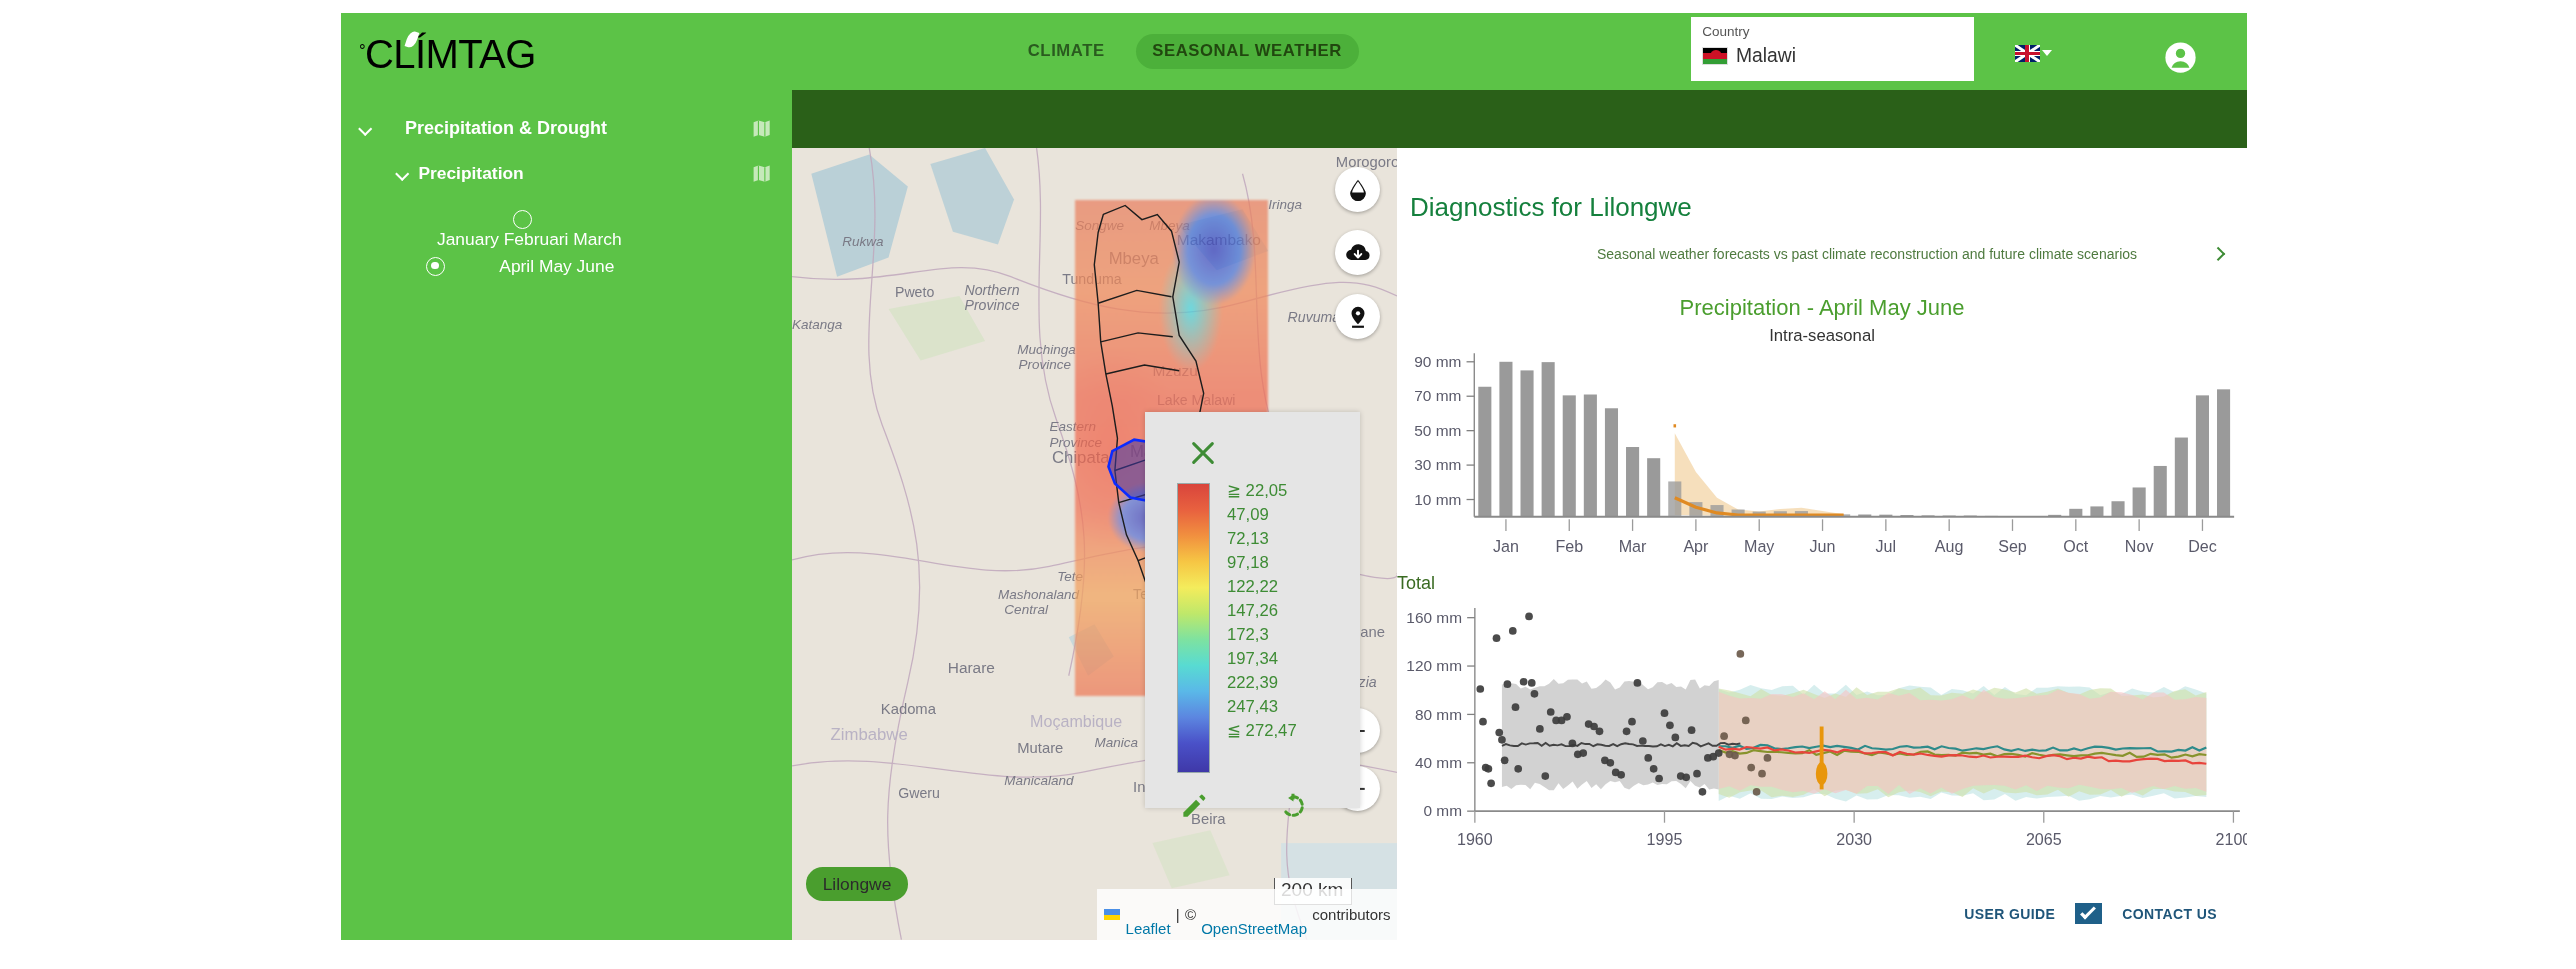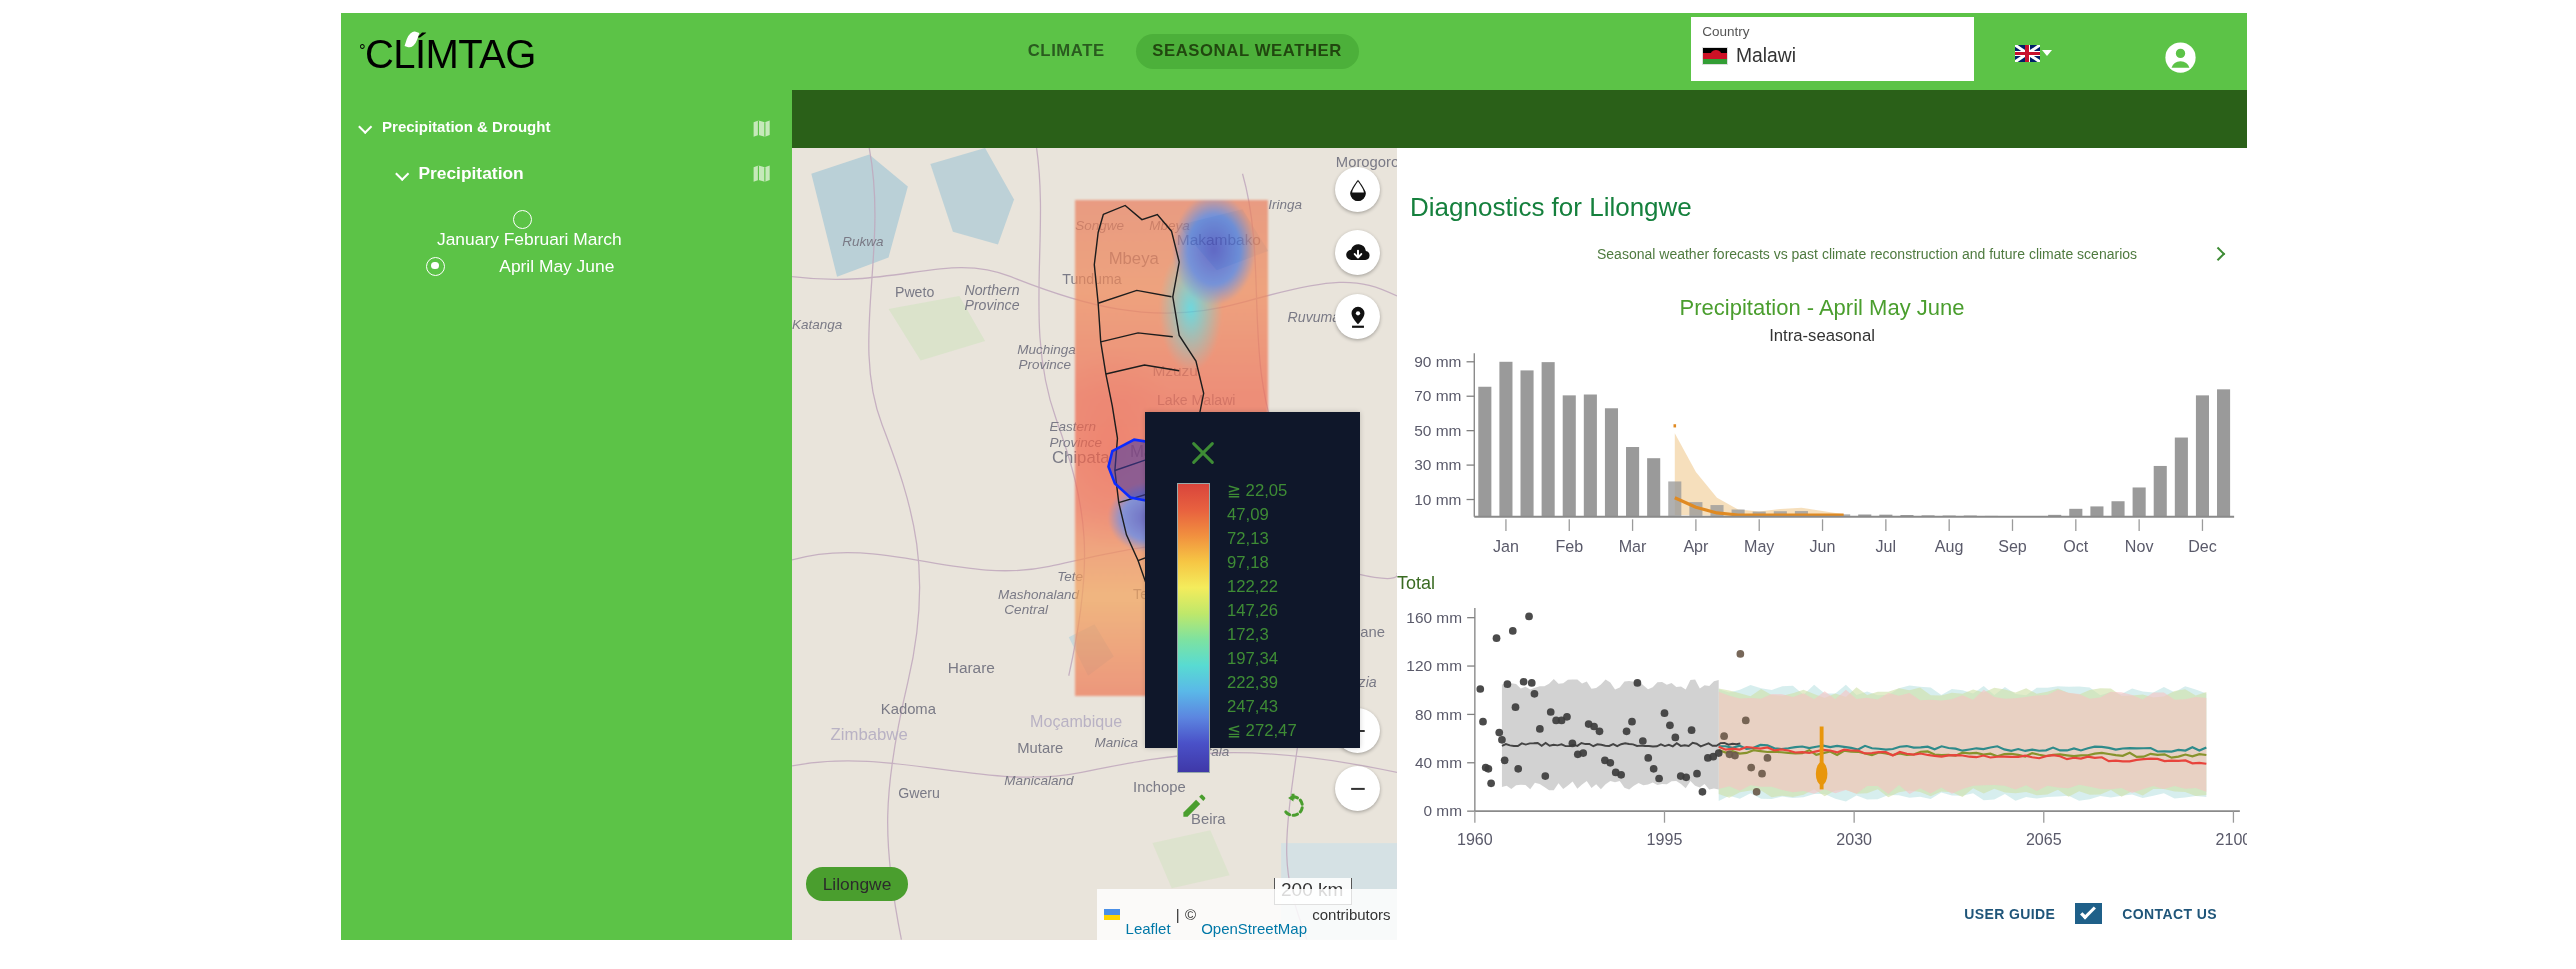--- a/index.html
+++ b/index.html
@@ -145,21 +145,21 @@
   .chev {
     width: 16.7px; height: 16.7px; flex: 0 0 auto;
     display: inline-block; position: relative; margin-right: 7.7px;
   }
   .chev::after {
     content: ""; position: absolute; left: 2.6px; top: 3.9px;
     width: 8.4px; height: 8.4px;
     border-right: 2.6px solid #fff; border-bottom: 2.6px solid #fff;
     transform: rotate(45deg);
   }
-  .tree-lbl-1 { font-size: 15px; font-weight: 700; }
+  .tree-lbl-1 { font-size: 18px; font-weight: 700; margin-left: 23px; }
   .tree-lbl-2 { font-size: 17.4px; font-weight: 700; }
   .mapicon {
     position: absolute; width: 19.3px; height: 19.3px; cursor: pointer;
   }
   .radio-row {
     position: absolute; display: flex; align-items: center;
     color: #ffffff; cursor: pointer; white-space: nowrap;
   }
   .radio {
     width: 19.3px; height: 19.3px; border-radius: 50%;
@@ -234,22 +234,22 @@
   .attrib a { color: #0078A8; text-decoration: none; cursor: pointer; margin-top: 28px; }
   .leaflet-mark {
     width: 16.7px; height: 11.6px;
     background: linear-gradient(to bottom, #4a8fe7 0 50%, #ffd500 50% 100%);
     display: inline-block;
   }
 
   
   .legend {
     position: absolute; left: 804px; top: 399px;
-    width: 215px; height: 336px;
-    background: #0f172a;
+    width: 215px; height: 396px;
+    background: #e5e5e5;
     box-shadow: 0 0 5.2px rgba(0,0,0,.18);
     z-index: 40;
   }
   .legend-close {
     position: absolute; left: 44px; top: 27px;
     width: 28px; height: 28px; cursor: pointer;
   }
   .legend-bar {
     position: absolute; left: 32px; top: 71px;
     width: 33px; height: 290px;

